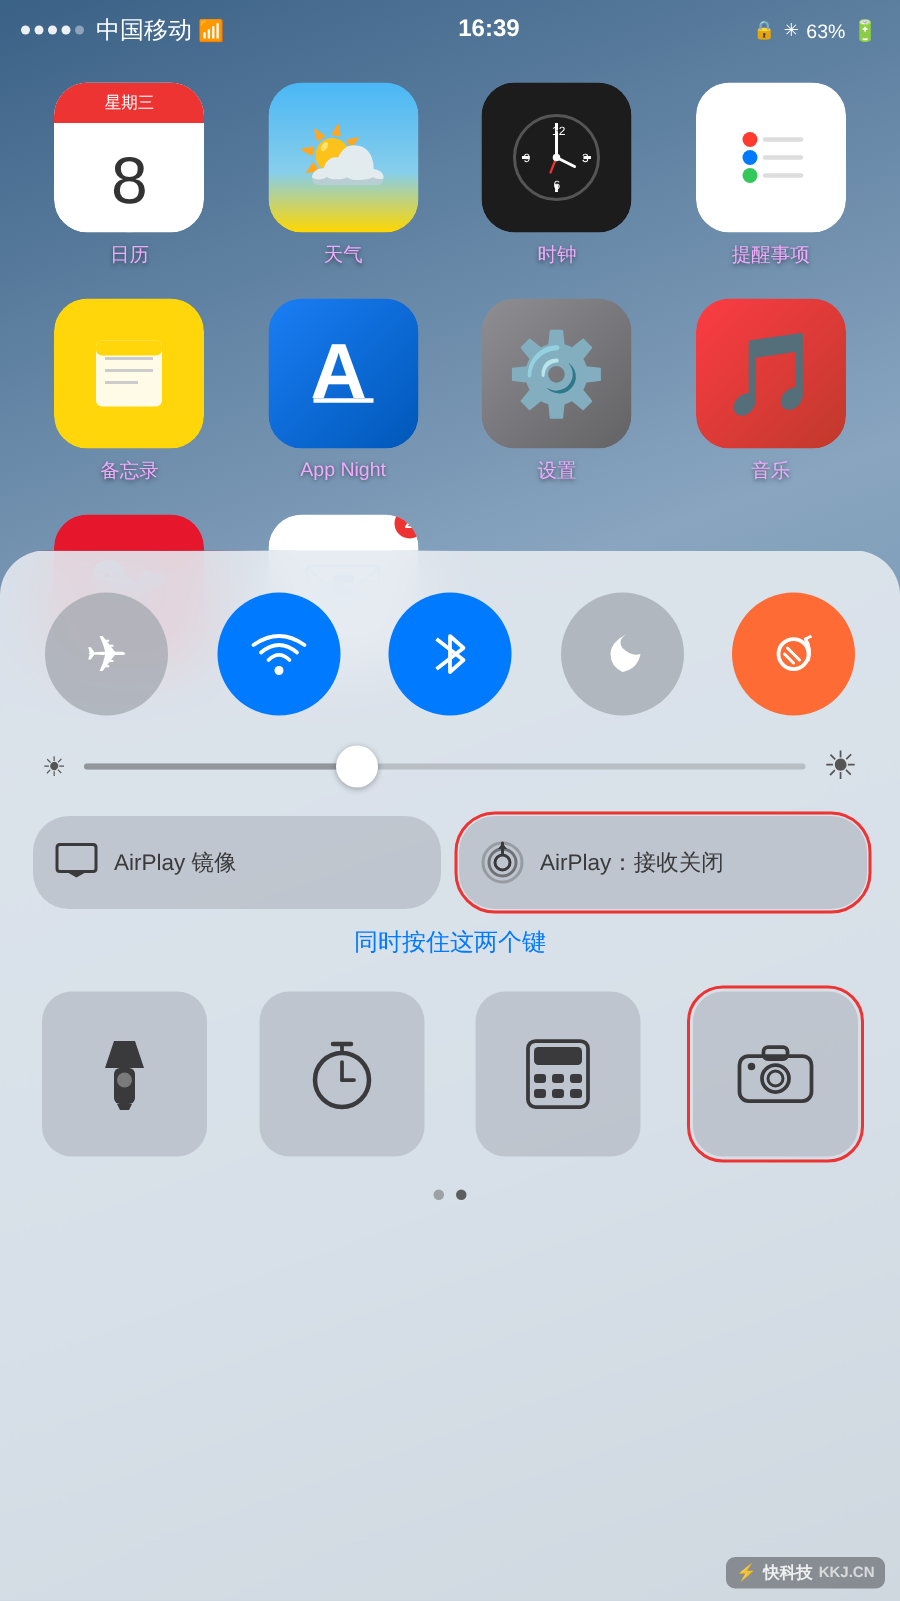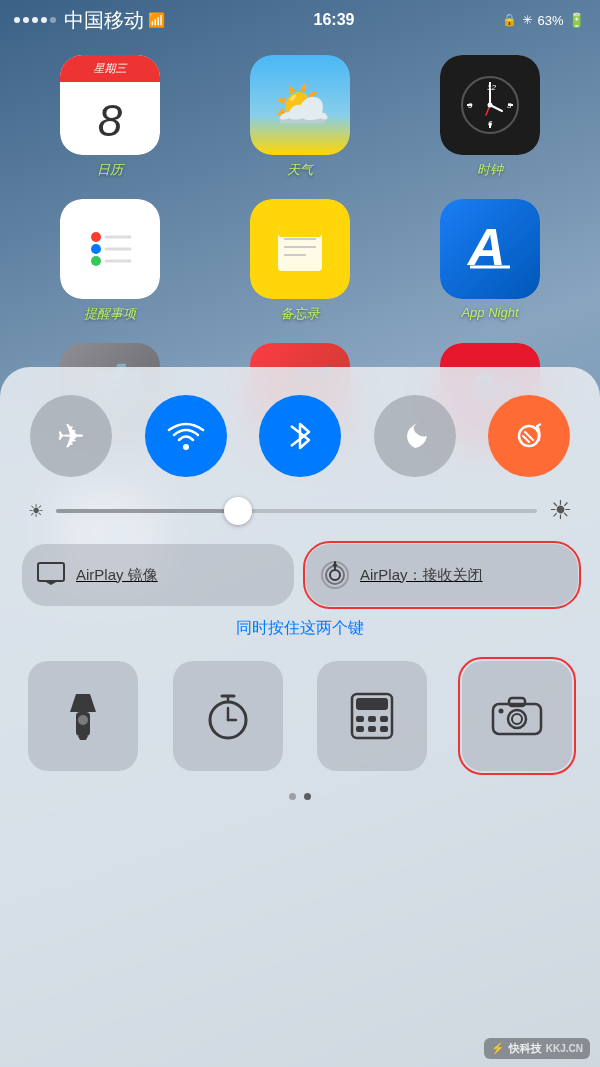--- a/index.html
+++ b/index.html
@@ -43,24 +43,23 @@
     .status-center { font-size: 16px; font-weight: 600; }
     .status-right { display: flex; align-items: center; gap: 5px; font-size: 13px; }
 
     
     .app-grid {
       position: absolute;
       top: 45px;
       left: 0; right: 0;
       padding: 10px 20px;
       display: grid;
-      grid-template-columns: repeat(3, 1fr);
+      grid-template-columns: repeat(4, 1fr);
       gap: 20px 10px;
       z-index: 2;
-      font-style: italic;
     }
 
     .app-item {
       display: flex;
       flex-direction: column;
       align-items: center;
       gap: 6px;
     }
 
     .app-icon {
@@ -68,21 +67,21 @@
       height: 100px;
       border-radius: 22px;
       display: flex;
       align-items: center;
       justify-content: center;
       font-size: 42px;
       position: relative;
     }
 
     .app-label {
-      color: #bef264;
+      color: #f0abfc;
       font-size: 13px;
       text-shadow: 0 1px 3px rgba(0,0,0,0.5);
       text-align: center;
     }
 
     
     .icon-calendar { background: #fff; color: #e33; flex-direction: column; padding: 6px; }
     .icon-calendar .cal-header { background: #e33; width: 100%; text-align: center; color: #fff; font-size: 11px; border-radius: 8px 8px 0 0; padding: 2px 0; }
     .icon-calendar .cal-number { font-size: 44px; color: #333; font-weight: 300; line-height: 1; margin-top: 4px; }
 
@@ -185,21 +184,20 @@
 
     .feature-btn {
       flex: 1;
       background: rgba(160,165,172,0.45);
       border-radius: 24px;
       padding: 16px 14px;
       display: flex;
       align-items: center;
       gap: 10px;
       cursor: pointer;
-      text-decoration: underline;
     }
 
     .feature-btn-highlighted {
       outline: 2px solid #e33;
       outline-offset: 1px;
     }
     .feature-text { font-size: 15px; color: #3a3a3c; font-weight: 500; }
 
     
     .annotation-text {
@@ -292,21 +290,21 @@
 
 <div class="status-bar">
   <div class="status-left">
     <div class="status-dots">
       <div class="dot"></div>
       <div class="dot"></div>
       <div class="dot"></div>
       <div class="dot"></div>
       <div class="dot" style="opacity:0.4"></div>
     </div>
-    <span style="margin-left:4px;font-size:20px;">中国移动</span>
+    <span style="margin-left:4px;font-size:16px;">中国移动</span>
     <span style="font-size:14px;">📶</span>
   </div>
   <div class="status-center">16:39</div>
   <div class="status-right">
     <span style="font-size:12px;">🔒</span>
     <span style="font-size:12px;">✳</span>
     <span>63%</span>
     <span style="font-size:14px;">🔋</span>
   </div>
 </div>

